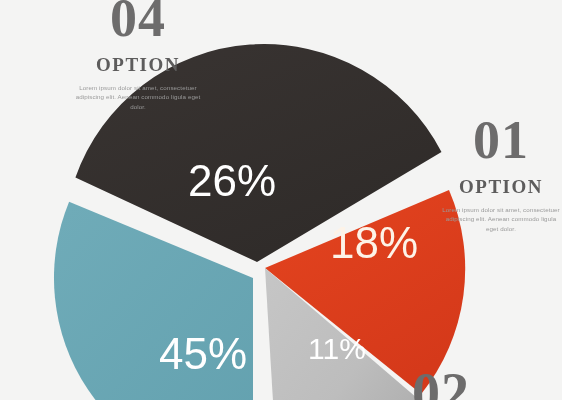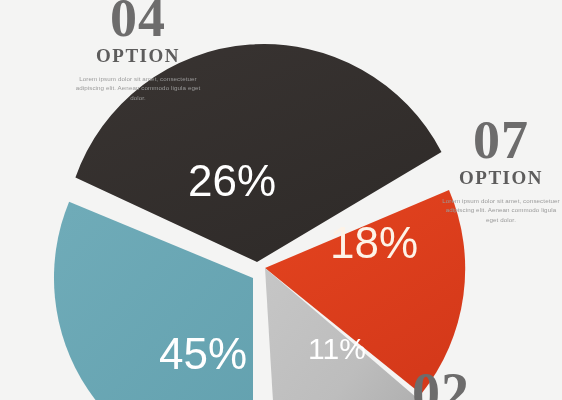--- a/index.html
+++ b/index.html
@@ -61,21 +61,21 @@
     white-space: nowrap;
   }
 
   .option-word {
     font-family: "Liberation Serif", serif;
     font-weight: bold;
     font-size: 19px;
     line-height: 1.1;
     color: #5d5c5c;
     letter-spacing: 1.5px;
-    margin: 2px 0 0 0;
+    margin: 11px 0 0 0;
     white-space: nowrap;
   }
 
   .option-desc {
     font-family: "Liberation Sans", sans-serif;
     font-size: 6.2px;
     line-height: 1.55;
     color: #9a9a9a;
     margin: 7px auto 0 auto;
     max-width: 126px;
@@ -143,21 +143,21 @@
     <text class="slice-value" x="203" y="369" text-anchor="middle">45%</text>
   </svg>
 
   <div class="option-block" id="option-04">
     <div class="option-number">04</div>
     <div class="option-word">OPTION</div>
     <div class="option-desc">Lorem ipsum dolor sit amet, consectetuer adipiscing elit. Aenean commodo ligula eget dolor.</div>
   </div>
 
   <div class="option-block" id="option-01">
-    <div class="option-number">07</div>
+    <div class="option-number">01</div>
     <div class="option-word">OPTION</div>
     <div class="option-desc">Lorem ipsum dolor sit amet, consectetuer adipiscing elit. Aenean commodo ligula eget dolor.</div>
   </div>
 
   <div class="option-block" id="option-02">
     <div class="option-number">02</div>
   </div>
 
 </div>
 

